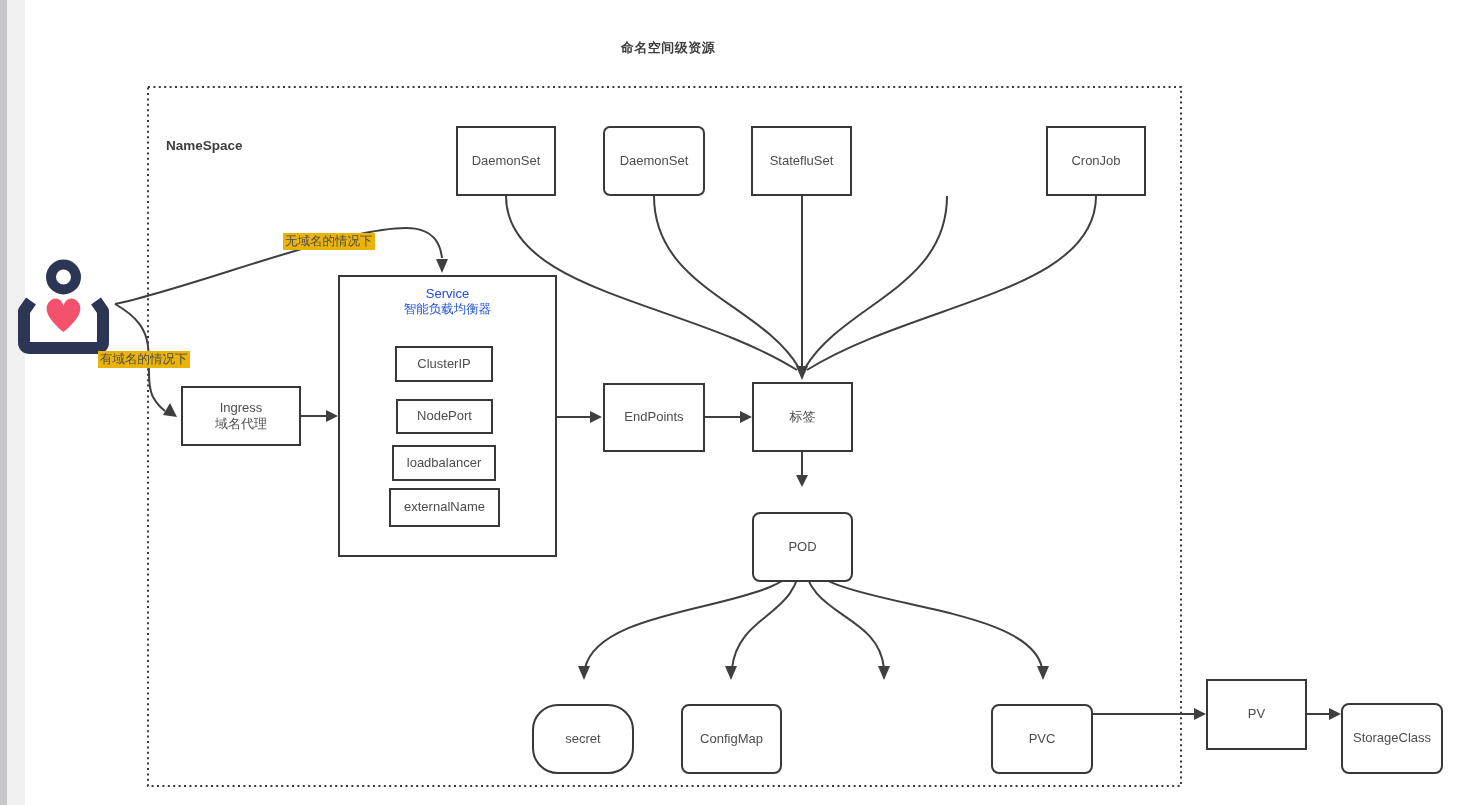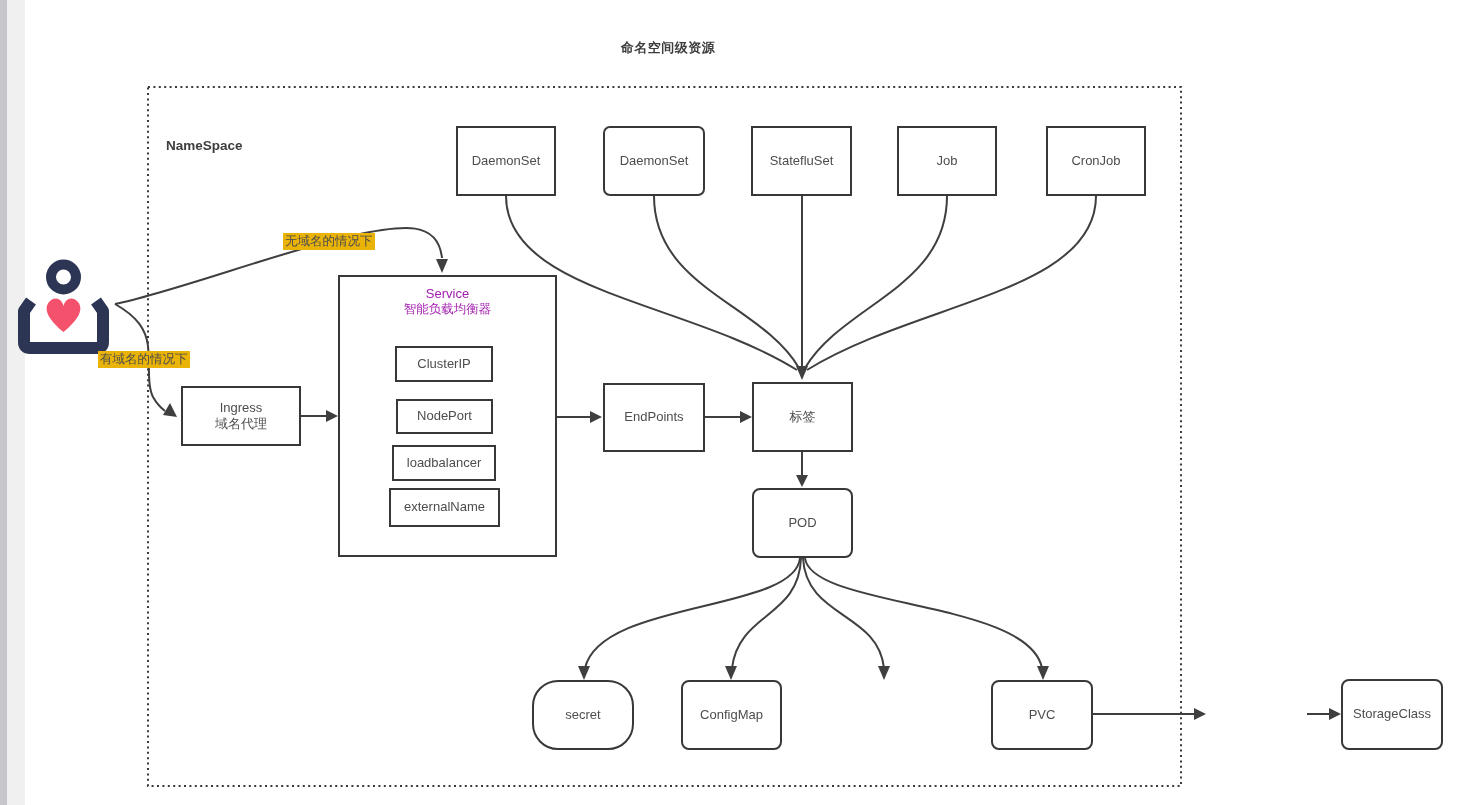--- a/index.html
+++ b/index.html
@@ -4,27 +4,27 @@
 <style>
   html,body{margin:0;padding:0;background:#fff;}
   body{font-family:"Liberation Sans",sans-serif;overflow:hidden;}
   #screen{position:relative;width:1457px;height:805px;background:#ffffff;}
   .strip-dark{position:absolute;left:0;top:0;width:7px;height:805px;background:#c7c7cb;}
   .strip-light{position:absolute;left:7px;top:0;width:18px;height:805px;background:#f0f0f1;}
   svg.layer{position:absolute;left:0;top:0;}
   .box{position:absolute;box-sizing:border-box;background:#fff;border:2px solid #383838;
        display:flex;flex-direction:column;align-items:center;justify-content:center;
        text-align:center;color:#4d4d4d;font-size:13px;line-height:1.25;}
-  .rounded{border-radius:8px;}
+  .rounded{border-radius:8px;margin-top:24px;}
   .title{position:absolute;left:563px;top:39px;width:210px;text-align:center;
          font-weight:bold;font-size:13px;color:#3d3d3d;letter-spacing:0.5px;}
   .ns-label{position:absolute;left:166px;top:138px;font-weight:bold;font-size:13.5px;color:#3d3d3d;}
   .annot{position:absolute;font-size:12.5px;color:#4d4d4d;background:#eab308;padding:0 2px;white-space:nowrap;}
   .svc-head{position:absolute;left:338px;top:286px;width:219px;text-align:center;
-            font-size:13px;color:#a21caf;line-height:1.2;}
+            font-size:13px;color:#1d4ed8;line-height:1.2;}
   .svc-head .sub{font-size:12.5px;}
   .two-line span{display:block;}
 </style>
 </head>
 <body>
 
 <div id="screen">
 
   <div class="strip-dark"></div>
   <div class="strip-light"></div>
@@ -85,23 +85,20 @@
 
   <div class="box" style="left:456px;top:126px;width:100px;height:70px;">
     <span>DaemonSet</span>
     </div>
   <div class="box" style="left:603px;top:126px;width:102px;height:70px;border-radius:7px;">
     <span>DaemonSet</span>
     </div>
   <div class="box" style="left:751px;top:126px;width:101px;height:70px;">
     <span>StatefluSet</span>
     </div>
-  <div class="box" style="left:897px;top:126px;width:100px;height:70px;">
-    <span>Job</span>
-    </div>
   <div class="box" style="left:1046px;top:126px;width:100px;height:70px;">
     <span>CronJob</span>
     </div>
 
   <div class="box" style="left:338px;top:275px;width:219px;height:282px;justify-content:flex-start;"></div>
   <div class="svc-head two-line">
     <span>Service</span>
     <span class="sub">智能负载均衡器</span>
   </div>
   <div class="box" style="left:395px;top:346px;width:98px;height:36px;">
@@ -135,20 +132,23 @@
   <div class="box rounded" style="left:532px;top:680px;width:102px;height:70px;border-radius:26px;">
     <span>secret</span>
     </div>
   <div class="box rounded" style="left:681px;top:680px;width:101px;height:70px;">
     <span>ConfigMap</span>
     </div>
   <div class="box rounded" style="left:991px;top:680px;width:102px;height:70px;">
     <span>PVC</span>
     </div>
 
+  <div class="box" style="left:1206px;top:679px;width:101px;height:71px;">
+    <span>PV</span>
+    </div>
   <div class="box rounded" style="left:1341px;top:679px;width:102px;height:71px;">
     <span>StorageClass</span>
     </div>
 
   <div class="annot" style="left:283px;top:233px;">无域名的情况下</div>
   <div class="annot" style="left:98px;top:351px;font-family:Liberation Mono, monospace;">有域名的情况下</div>
 
 </div>
 
 </body></html>

